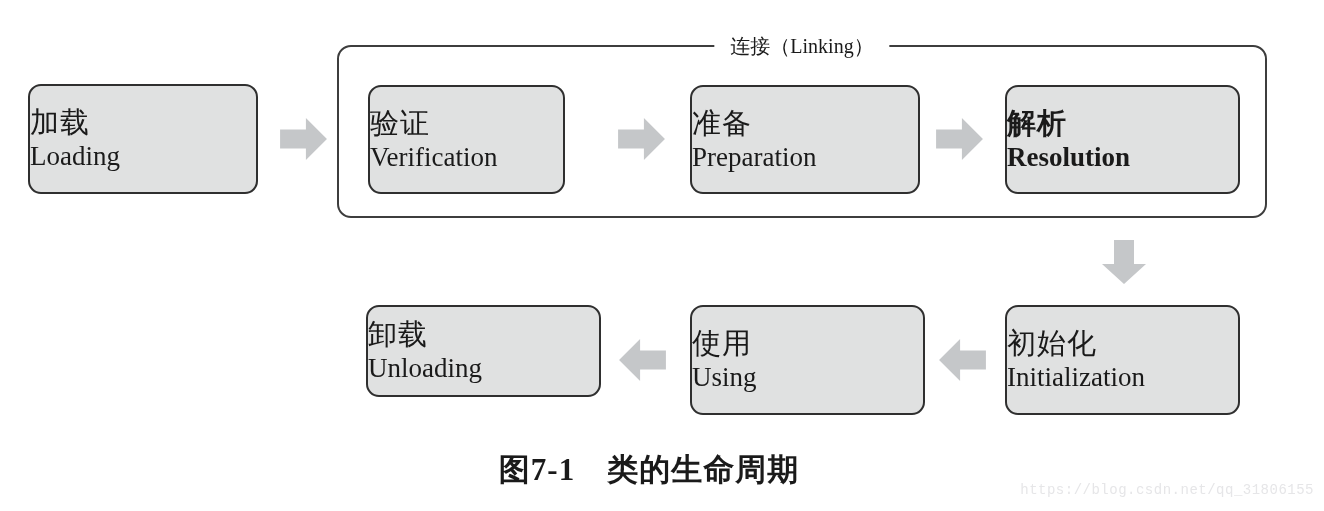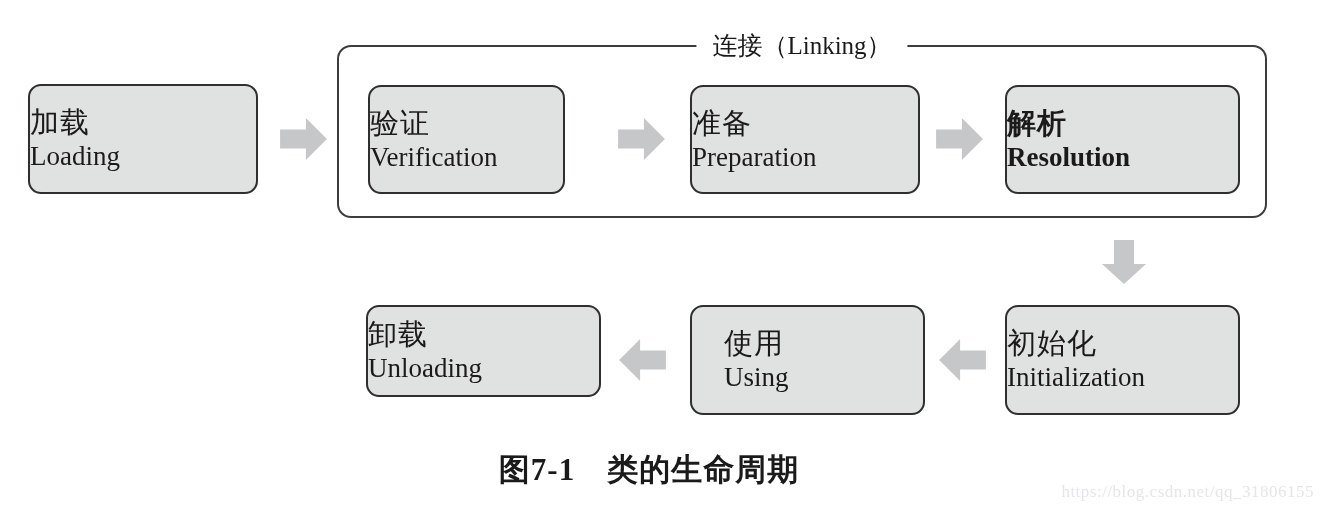--- a/index.html
+++ b/index.html
@@ -49,21 +49,21 @@
     background: transparent;
     z-index: 1;
   }
   .linking-label {
     position: absolute;
     top: -21px;
     left: 50%;
     transform: translateX(-50%);
     background: #ffffff;
     padding: 0 16px;
-    font-size: 25px;
+    font-size: 20px;
     white-space: nowrap;
     line-height: 40px;
     z-index: 2;
   }
   .flow-arrow {
     position: absolute;
     z-index: 2;
     line-height: 0;
   }
   .flow-arrow svg { display: block; }
@@ -75,32 +75,32 @@
     width: 100%;
     text-align: center;
     font-size: 31px;
     font-weight: 700;
     letter-spacing: 1px;
   }
   .watermark {
     position: absolute;
     top: 482px;
     right: 10px;
-    font-family: Liberation Serif, serif;
-    font-size: 17px;
+    font-family: Liberation Mono, monospace;
+    font-size: 14px;
     color: var(--watermark, #e6e6e8);
     letter-spacing: 0.5px;
   }
   
   .box-loading        { left: 28px;   top: 84px;  width: 230px; height: 110px; }
   .box-verification   { left: 368px;  top: 85px;  width: 197px; height: 109px; }
   .box-preparation    { left: 690px;  top: 85px;  width: 230px; height: 109px; }
   .box-resolution     { left: 1005px; top: 85px;  width: 235px; height: 109px; font-weight: bold; }
   .box-initialization { left: 1005px; top: 305px; width: 235px; height: 110px; }
-  .box-using          { left: 690px;  top: 305px; width: 235px; height: 110px; padding-left: 32px; }
+  .box-using          { left: 690px;  top: 305px; width: 235px; height: 110px; }
   .box-unloading      { left: 366px;  top: 305px; width: 235px; height: 92px; }
   
   .arrow-1 { left: 280px;  top: 117px; }
   .arrow-2 { left: 618px;  top: 117px; }
   .arrow-3 { left: 936px;  top: 117px; }
   .arrow-down { left: 1098px; top: 240px; }
   .arrow-4 { left: 938px;  top: 338px; }
   .arrow-5 { left: 618px;  top: 338px; }
 </style>
 </head>

